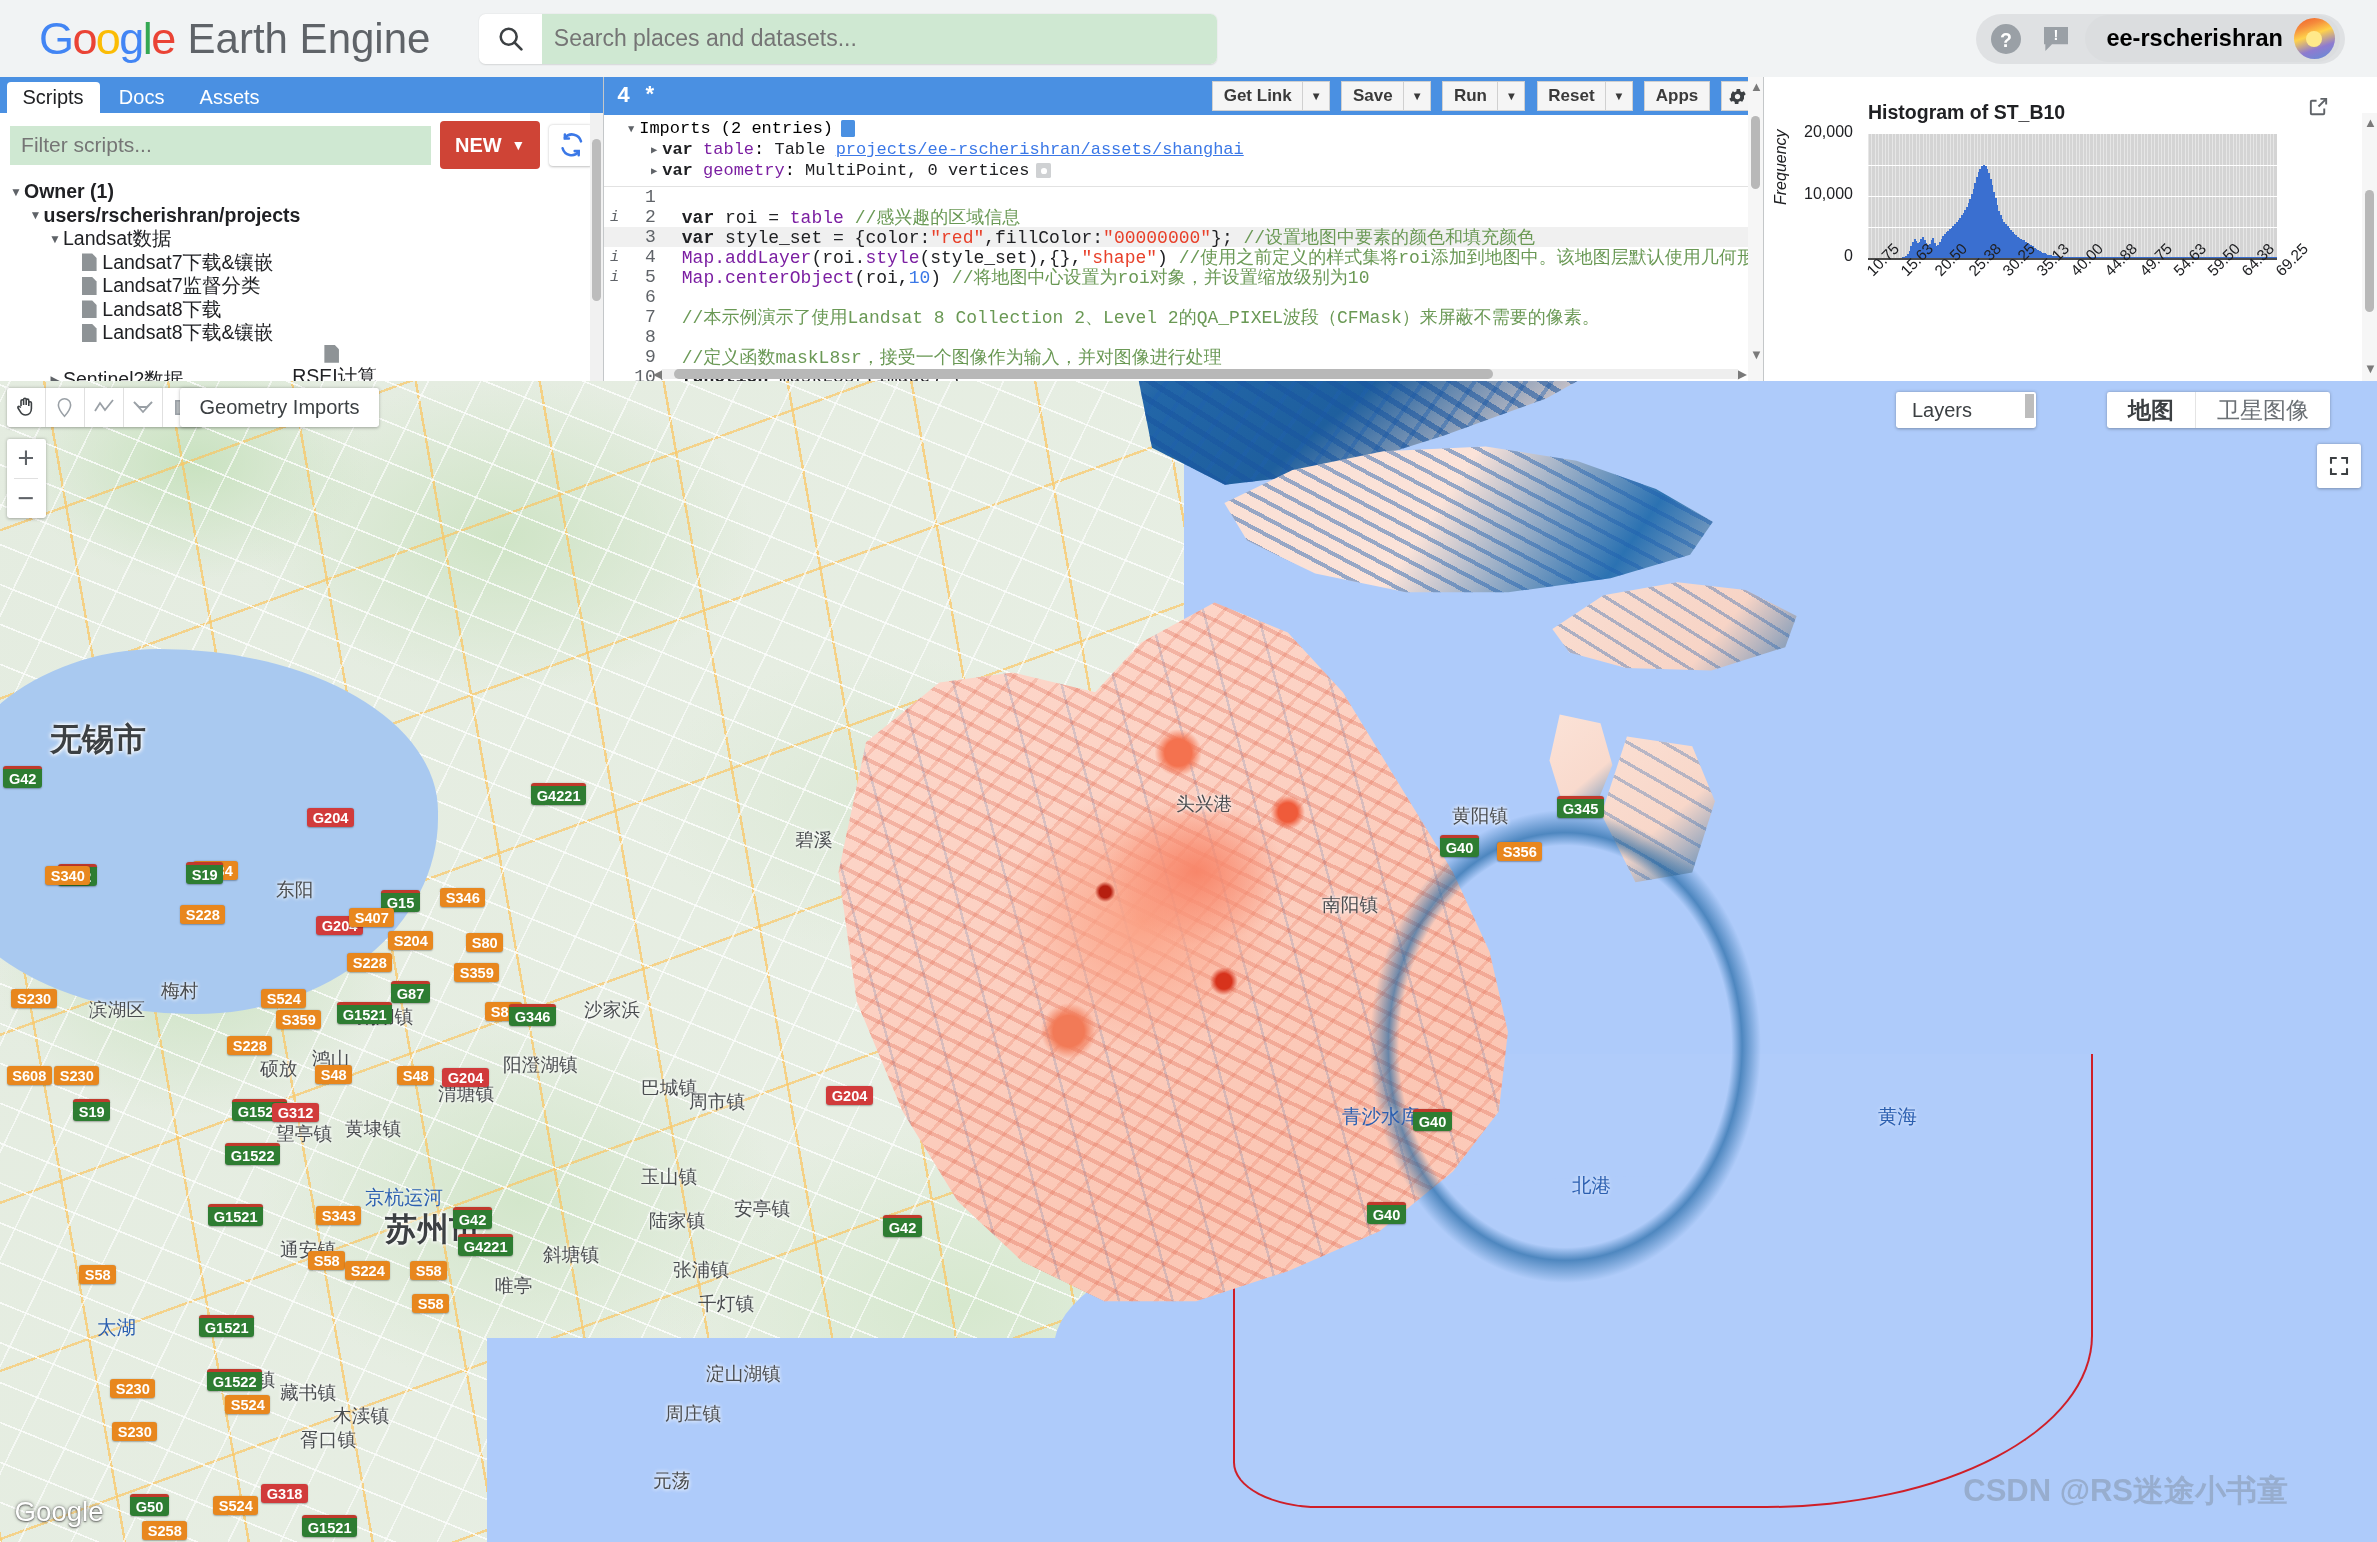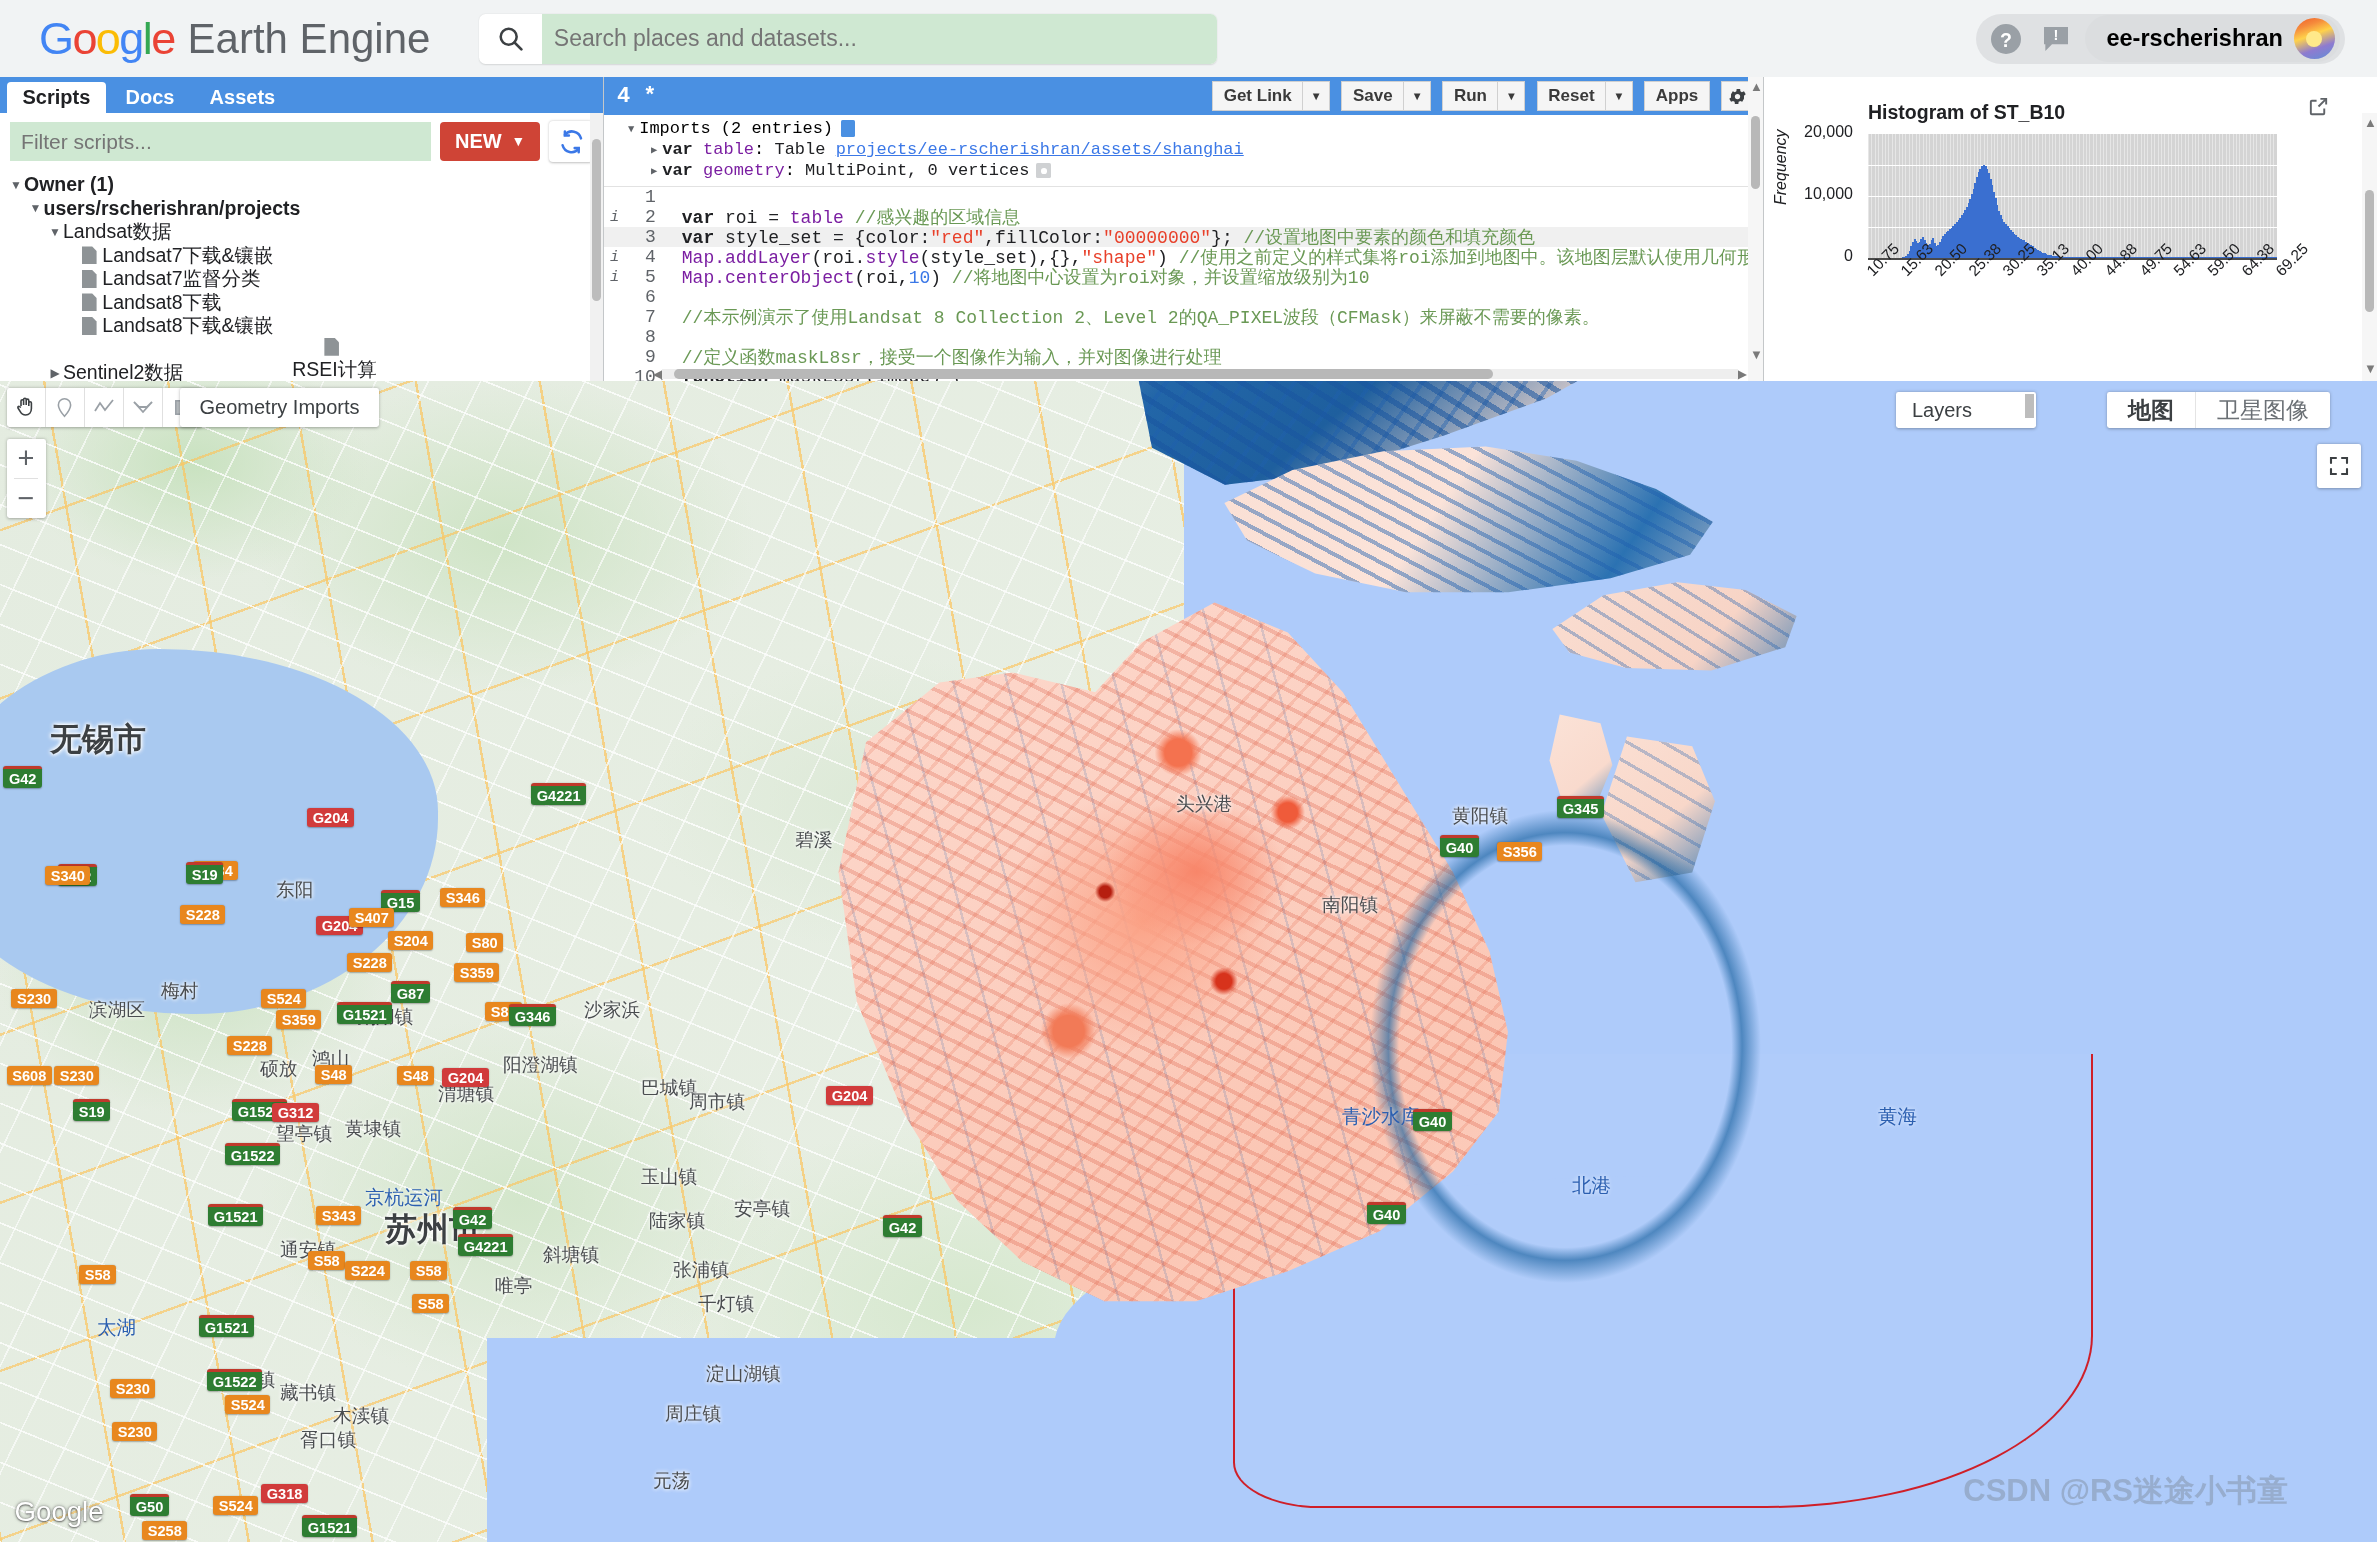--- a/index.html
+++ b/index.html
@@ -31,28 +31,28 @@
   #avatar:after{content:"";position:absolute;left:11.4px;top:13px;width:16px;height:16px;border-radius:50%;background:#ffe98a;}
 
   
   #toprow { position:absolute; left:0; top:77px; width:2377px; height:304px; display:flex; }
 
   
   #scripts-panel { width:604px; background:#fff; display:flex; flex-direction:column;
     border-right:0.8px solid #c4c7c9; position:relative;}
   .tabbar { background:#4a90e2; height:36px; display:flex; align-items:flex-end; padding-left:6.5px;}
   .tab { height:31px; padding:0 16px; display:flex; align-items:center; font-size:20px;
-    font-weight:bold; color:#fff; border-radius:4px 4px 0 0; cursor:pointer; margin-right:3.2px;}
+    font-weight:normal; color:#fff; border-radius:4px 4px 0 0; cursor:pointer; margin-right:3.2px;}
   .tab.active { background:#fff; color:#202124; }
   .tab.orange { background:#fbb040; color:#fff; }
   #filter-row { display:flex; align-items:center; padding:8px 9.7px; }
   #filter-input { flex:1; height:39px; background:#cfe8d2; border:0; outline:0;
     font-size:21px; color:#6f7479; padding-left:11.4px; font-family:"Liberation Sans",sans-serif;}
   #new-btn { background:#cf4436; color:#fff; font-size:20px; font-weight:bold;
-    border-radius:4px; height:39px; padding:0 14.6px; display:flex; align-items:center;
+    border-radius:4px; height:48px; padding:0 14.6px; display:flex; align-items:center;
     margin-left:9.7px; cursor:pointer;}
   #new-btn .caret { margin-left:9.7px; font-size:13.8px;}
   #refresh-btn { width:44px; height:41px; margin-left:9.7px; background:#fff;
     border-radius:4px; box-shadow:0 0.8px 2.4px rgba(0,0,0,.25); display:flex;
     align-items:center; justify-content:center; cursor:pointer;}
   #tree { padding:3.2px 0 0 8px; overflow:hidden; flex:1;}
   .tnode { display:flex; align-items:center; height:23.5px; font-size:19.5px; color:#202124; white-space:nowrap;}
   .tnode.bold { font-weight:bold; }
   .arrow { width:16px; font-size:12px; color:#5f6368; text-align:center; }
   .arrow.open:before{content:"\25BC";}

